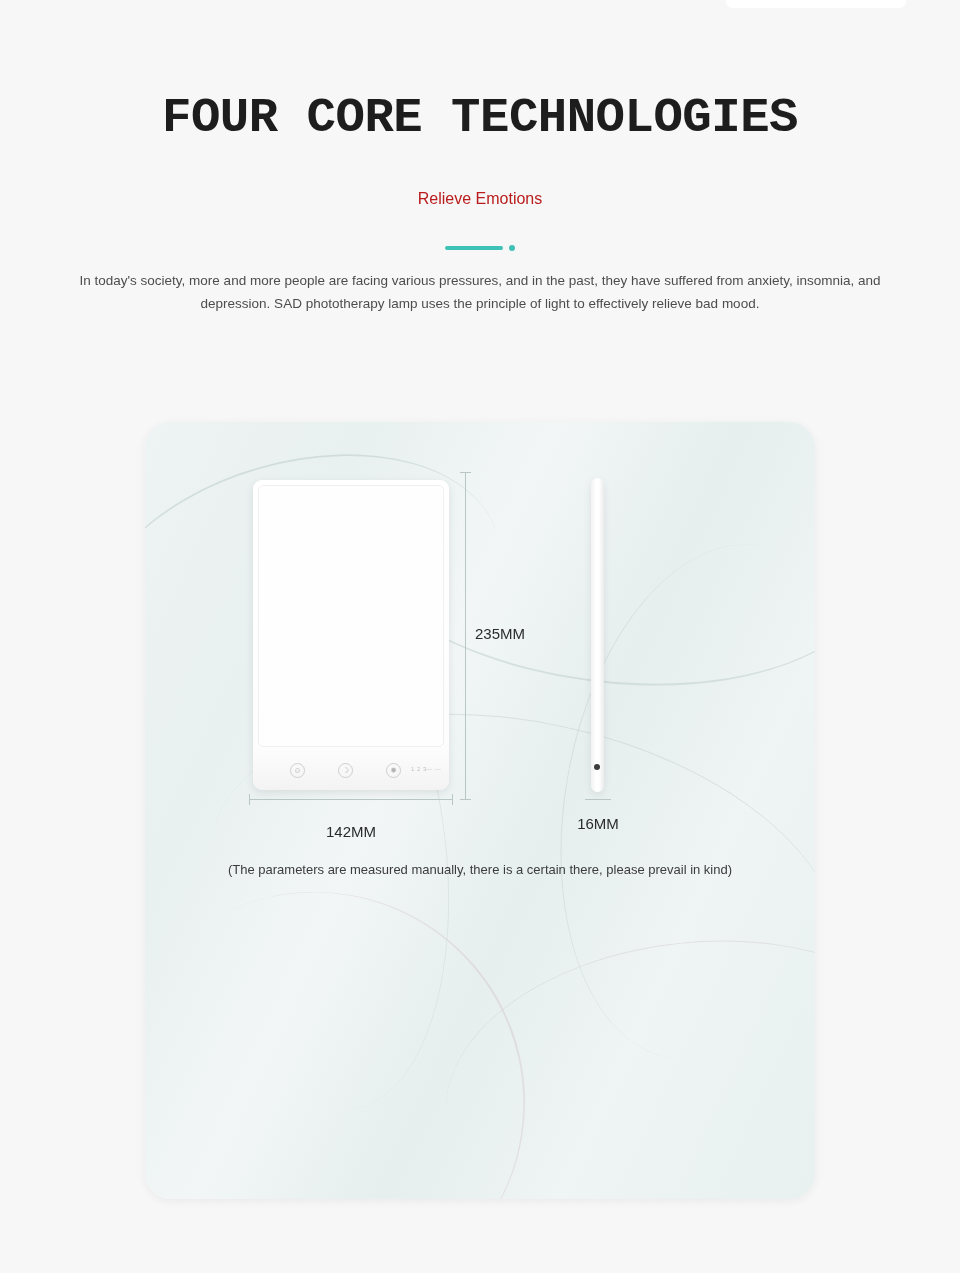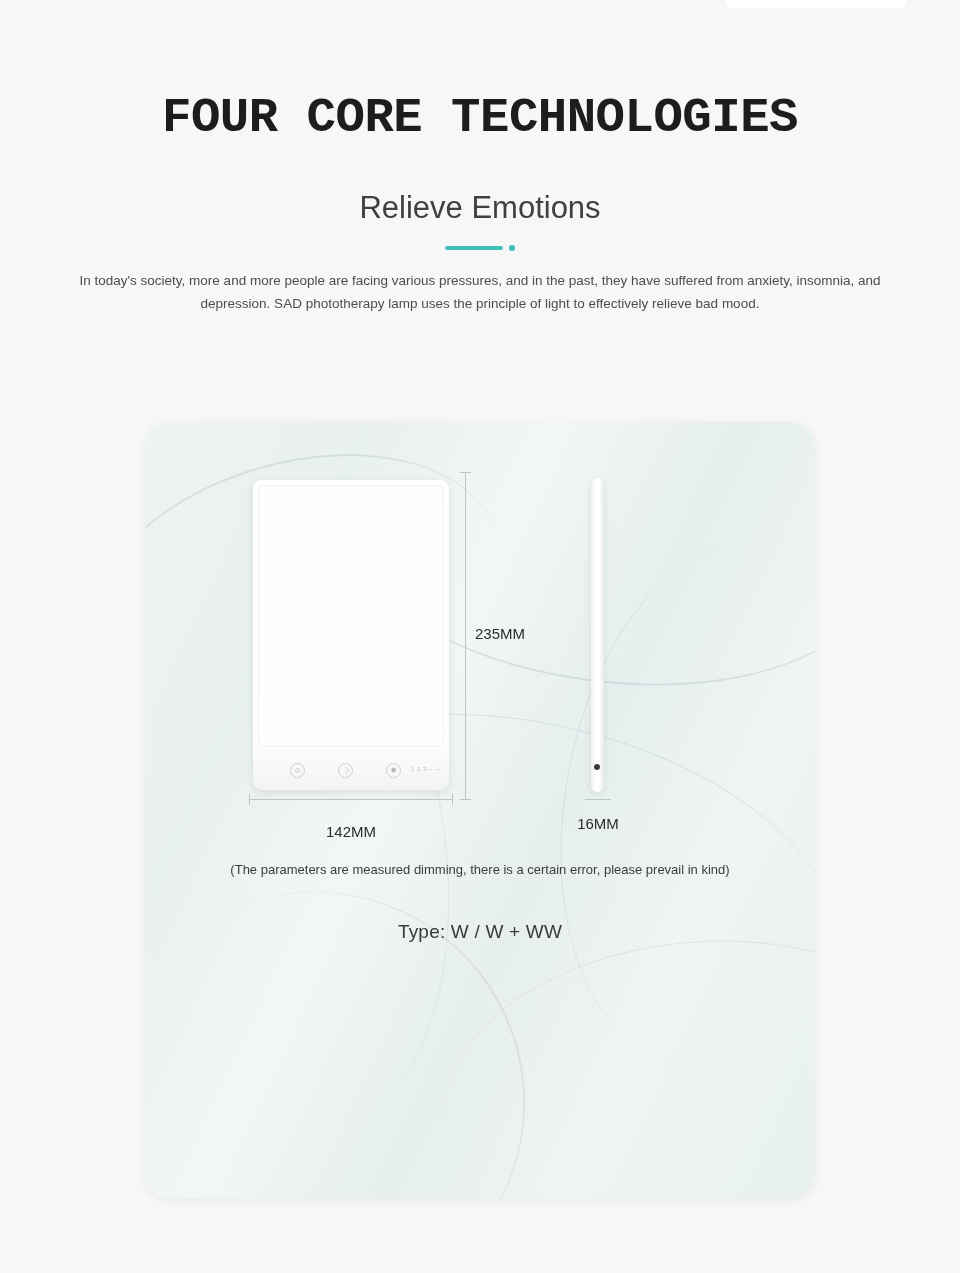--- a/index.html
+++ b/index.html
@@ -49,22 +49,22 @@
     letter-spacing: -0.5px;
     color: #1d1d1d;
     font-family: Liberation Mono, monospace;
   }
   .subhead {
     position: absolute;
     top: 190px;
     left: 0;
     width: 960px;
     text-align: center;
-    font-size: 31px;
-    color: #404040;
+    font-size: 16px;
+    color: #b91c1c;
     font-weight: normal;
   }
   .divider {
     position: absolute;
     top: 243px;
     left: 0;
     width: 960px;
     height: 10px;
     display: flex;
     justify-content: center;
@@ -327,18 +327,17 @@
   <div class="dimline-h"></div>
   <div class="dim-label-h">142MM</div>
 
   <div class="lamp-side">
     <div class="port"></div>
   </div>
 
   <div class="dimline-h2"></div>
   <div class="dim-label-h2">16MM</div>
 
-  <div class="note">(The parameters are measured dimming, there is a certain error, please prevail in kind)</div>
+  <div class="note">(The parameters are measured manually, there is a certain there, please prevail in kind)</div>
 
   <div class="specs">
-    <div class="line">Type: W / W + WW</div>
   </div>
 </div>
 
 </body></html>

